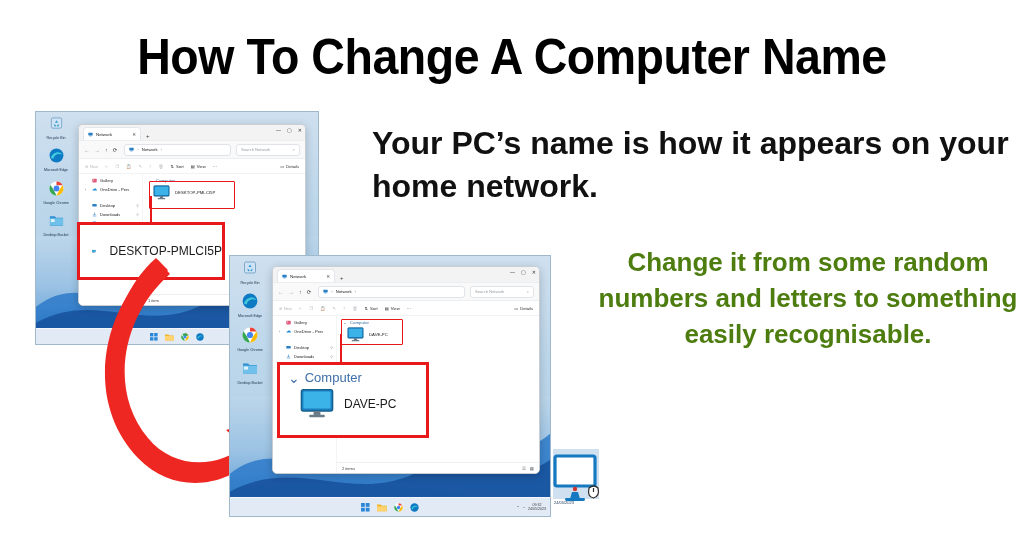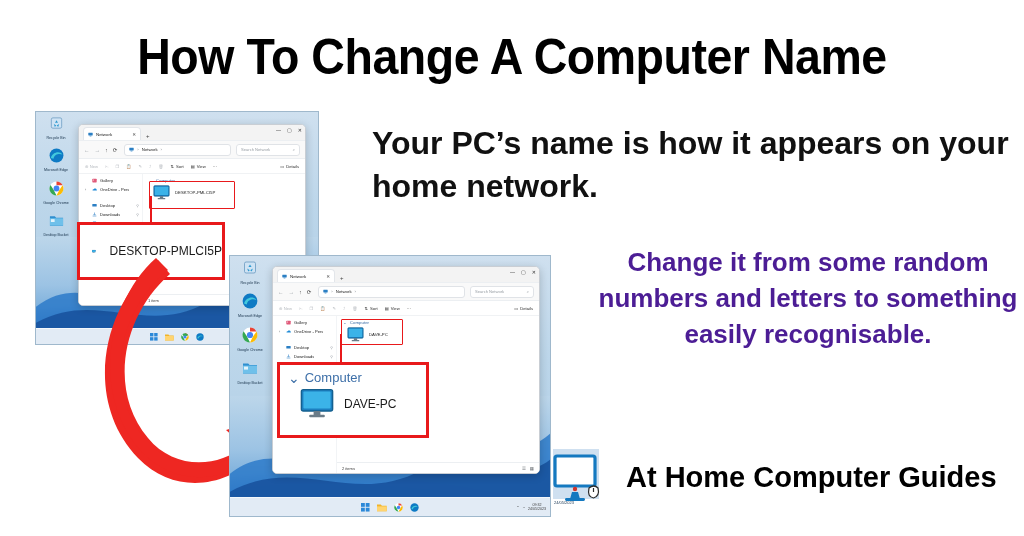--- a/index.html
+++ b/index.html
@@ -27,21 +27,21 @@
   #lead-text {
     position:absolute; left:372px; top:122px; width:652px;
     text-align:left;
     font-size:32px; font-weight:bold; line-height:1.34;
     color:#111;
   }
   #body-text {
     position:absolute; left:592px; top:245px; width:432px;
     text-align:center;
     font-size:26px; font-weight:bold; line-height:1.38;
-    color:#4c1d95;
+    color:#4d7c0f;
   }
 
   
   #brand-row {
     position:absolute; left:552px; top:448px; width:472px;
     display:flex; align-items:center; gap:10px;
   }
   #brand-text {
     font-size:29px; font-weight:bold; color:#000;
   }
@@ -235,21 +235,20 @@
       <circle cx="23" cy="41" r="2.2" fill="#d0342c"></circle>
       <path d="M20 44 l6 0 l2 7 l-10 0 z" fill="#1479c0"></path>
       <rect x="13" y="50" width="20" height="3" rx="1.4" fill="#1479c0"></rect>
       <text x="2" y="56" font-size="4" fill="#24405c" font-family="Liberation Sans, sans-serif">24/05/2023</text>
       <g stroke="#2a2a2a" stroke-width="1.2" fill="#ffffff">
         <path d="M37 40 q5 -4 9 0 q2 8 -4.5 10 q-6.5 -1 -4.5 -10 z"></path>
         <path d="M41.5 40 v4"></path>
       </g>
     </svg>
   </div>
-  <div id="brand-text">At Home Computer Guides</div>
 </div>
 
 <div class="shot" id="shot-back">
   <div class="wallpaper">
     <svg class="wallpaper-swoosh" viewBox="0 0 282 107" preserveAspectRatio="none">
       <path d="M0 70 C50 30 90 92 150 48 C200 12 245 70 282 34 L282 107 L0 107 Z" fill="#2d7ac9" opacity="0.85"></path>
       <path d="M0 86 C60 52 110 100 170 66 C220 38 250 84 282 58 L282 107 L0 107 Z" fill="#18539f" opacity="0.9"></path>
     </svg>
     <div class="taskbar">
       <div class="tb-icons">

